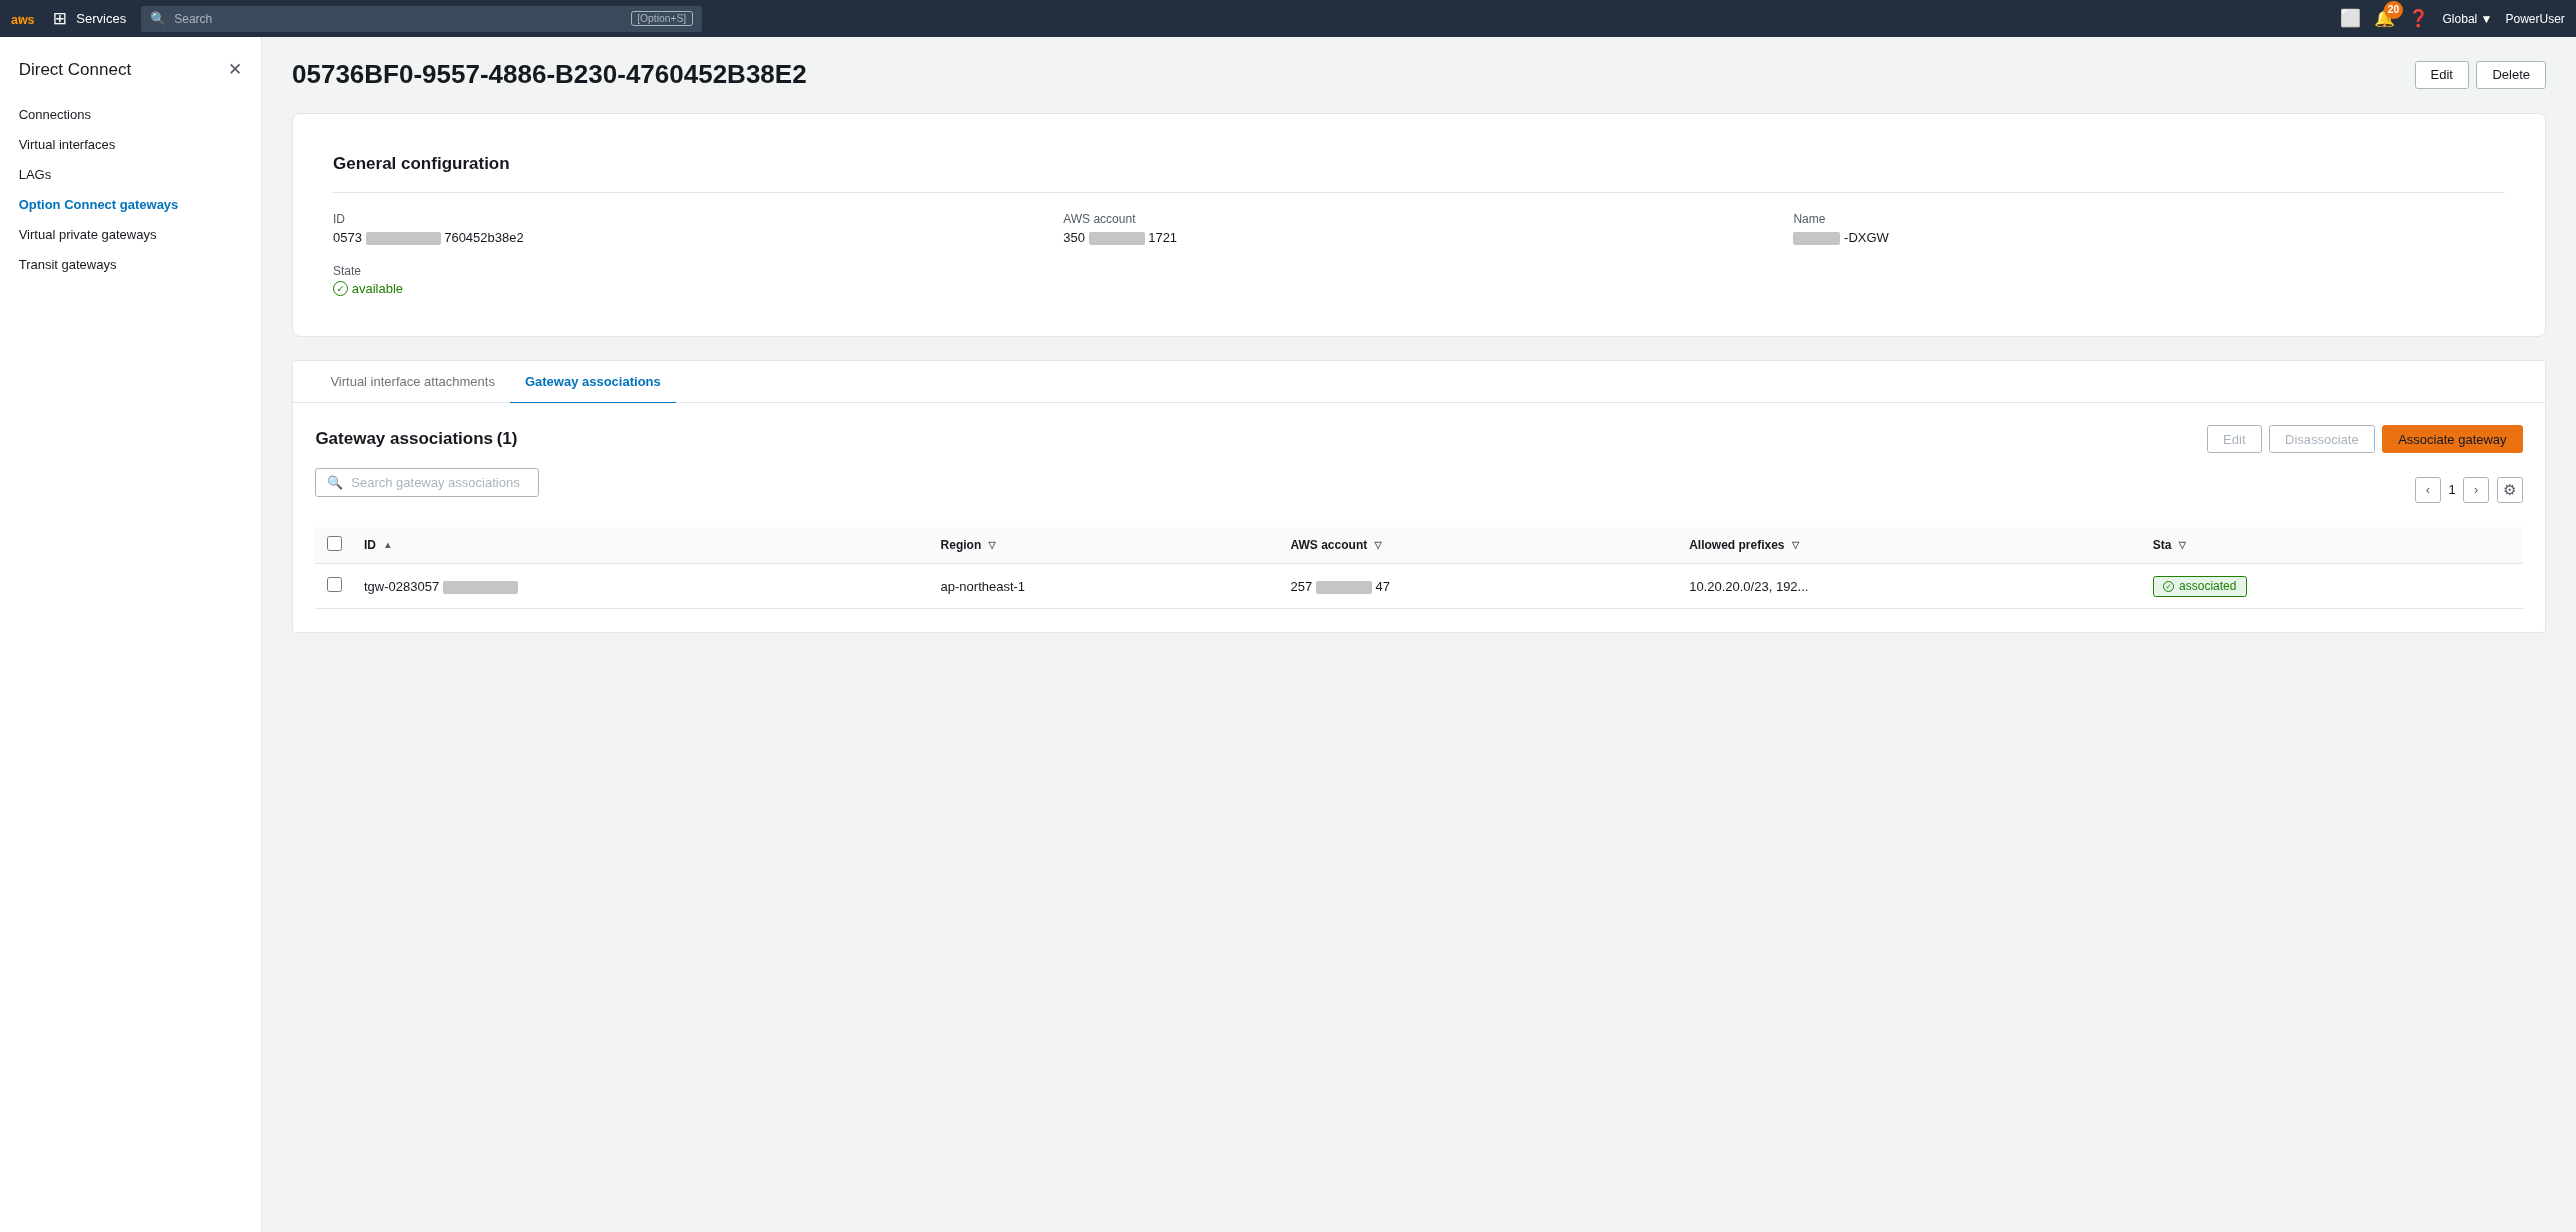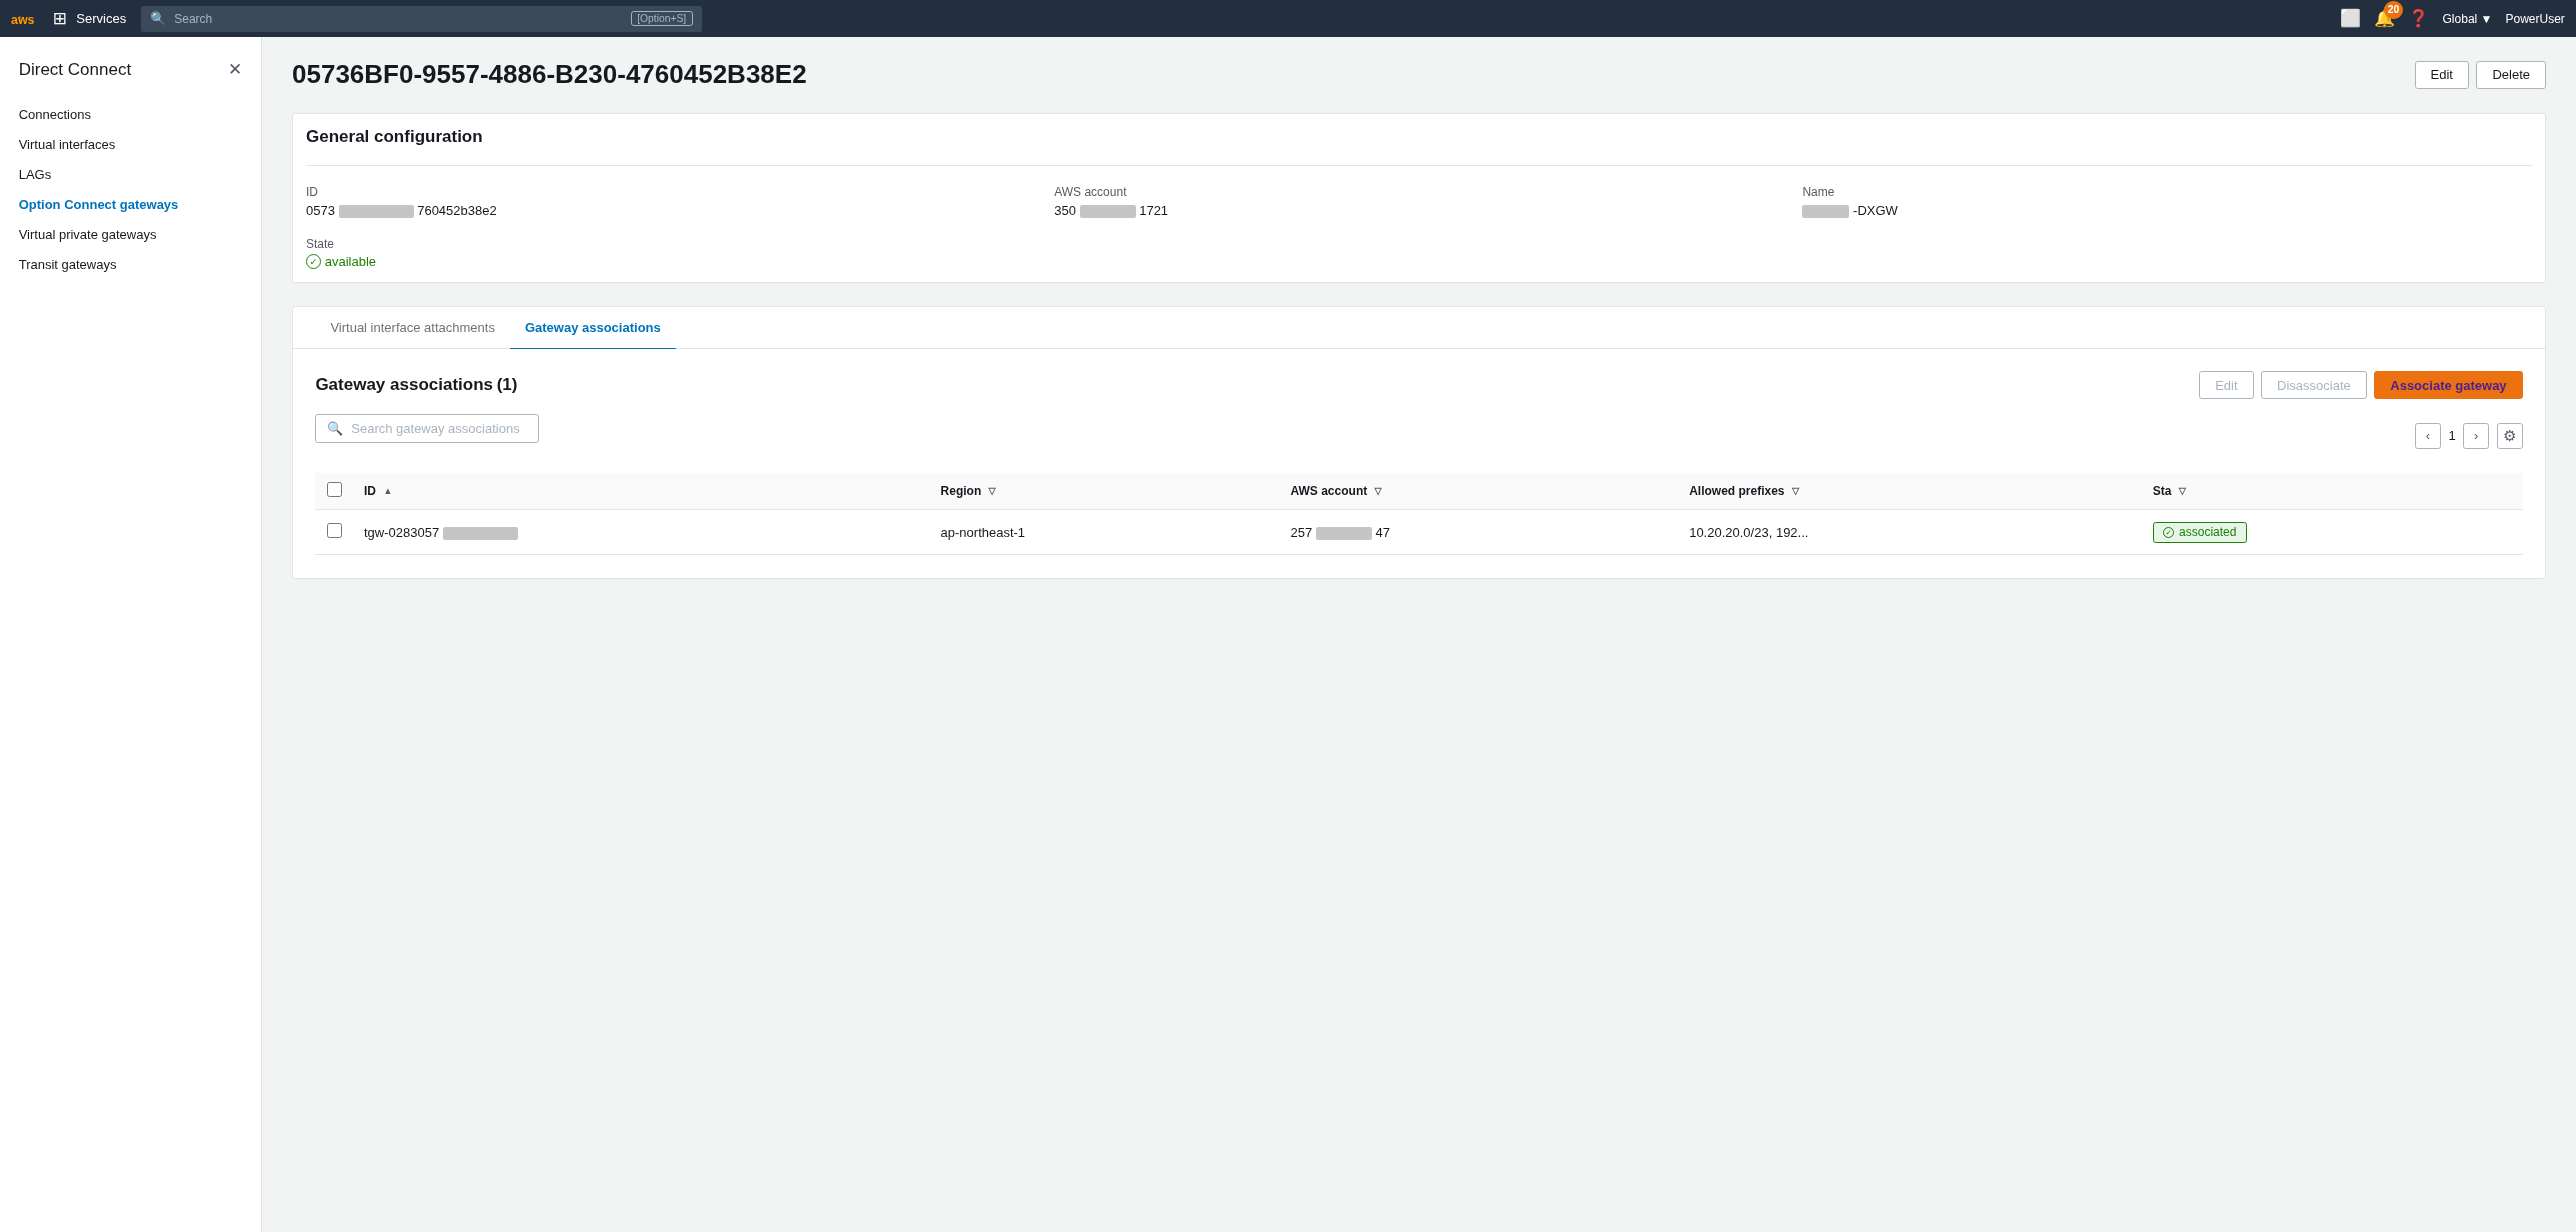--- a/index.html
+++ b/index.html
@@ -145,30 +145,30 @@
       border-radius: 2.8px;
       font-size: 13px;
       cursor: pointer;
       border: 0.9px solid #aab4be;
       background: #fff;
       color: #16191f;
     }
     .btn-primary {
       background: #ec7211;
       border-color: #ec7211;
-      color: #4c1d95;
-      font-weight: 700;
+      color: #0f172a;
+      font-weight: 400;
     }
 
     
     .card {
       background: #fff;
       border: 0.9px solid #e1e4e8;
-      border-radius: 2px;
-      padding: 13px;
+      border-radius: 8px;
+      padding: 40px;
       margin-bottom: 22.4px;
     }
     .card-title {
       font-size: 17px;
       font-weight: 700;
       margin-bottom: 18.7px;
     }
     .config-grid {
       display: grid;
       grid-template-columns: 1fr 1fr 1fr;

